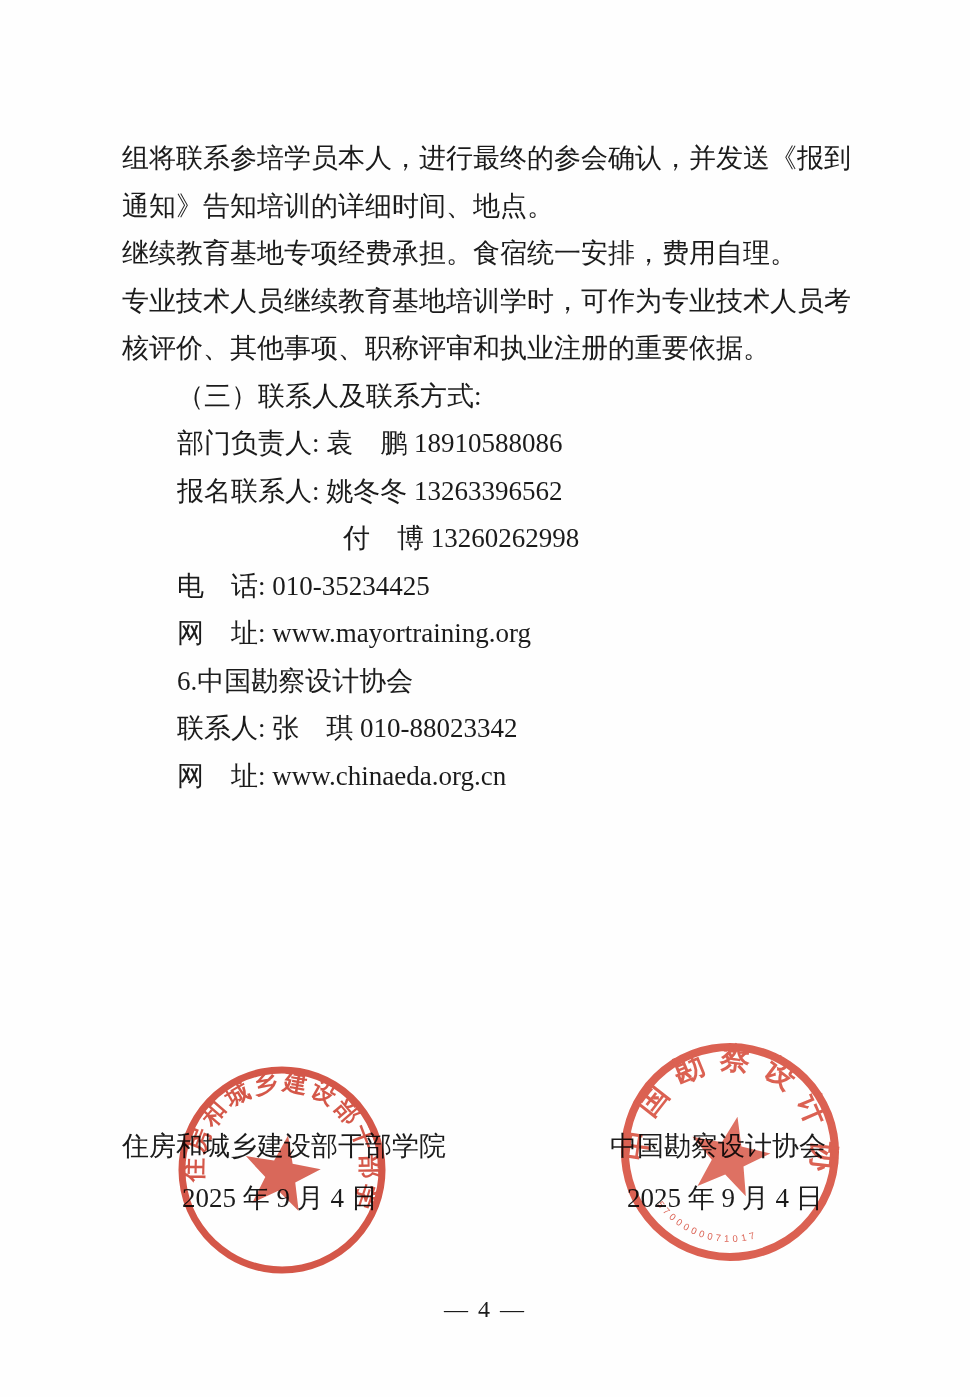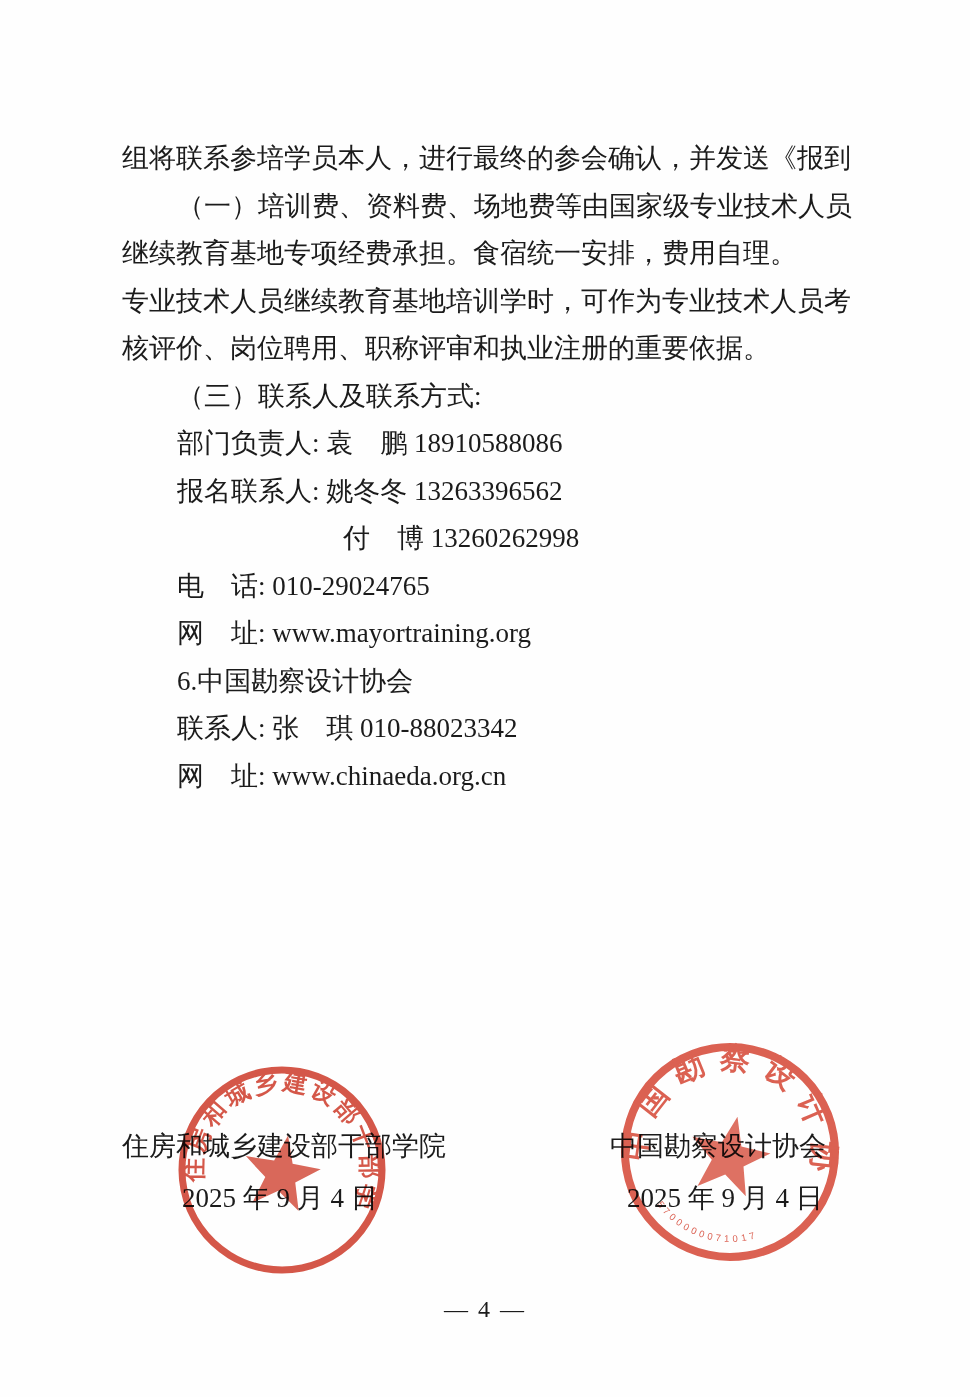--- a/index.html
+++ b/index.html
@@ -68,29 +68,29 @@
     letter-spacing:2px;
   }
 </style>
 </head>
 <body>
 
 <div class="page">
 
   <div class="text-block" id="text-block">
       <div class="ln">组将联系参培学员本人，进行最终的参会确认，并发送《报到</div>
-      <div class="ln ind">（一）培训费、资料费、场地费等由国家级专业技术人员</div>
+      <div class="ln">通知》告知培训的详细时间、地点。</div>
       <div class="ln">继续教育基地专项经费承担。食宿统一安排，费用自理。</div>
       <div class="ln">专业技术人员继续教育基地培训学时，可作为专业技术人员考</div>
-      <div class="ln">核评价、岗位聘用、职称评审和执业注册的重要依据。</div>
+      <div class="ln">核评价、其他事项、职称评审和执业注册的重要依据。</div>
       <div class="ln ind">（三）联系人及联系方式:</div>
       <div class="ln ind">部门负责人: 袁　鹏 18910588086</div>
       <div class="ln ind">报名联系人: 姚冬冬 13263396562</div>
       <div class="ln namecont">付　博 13260262998</div>
-      <div class="ln ind">电　话: 010-29024765</div>
+      <div class="ln ind">电　话: 010-35234425</div>
       <div class="ln ind">网　址: www.mayortraining.org</div>
       <div class="ln ind">6.中国勘察设计协会</div>
       <div class="ln ind">联系人: 张　琪 010-88023342</div>
       <div class="ln ind">网　址: www.chinaeda.org.cn</div>
     </div>
 
   <div class="sig sig-left-org">住房和城乡建设部干部学院</div>
   <div class="sig sig-left-date">2025 年 9 月 4 日</div>
   <div class="sig sig-right-org">中国勘察设计协会</div>
   <div class="sig sig-right-date">2025 年 9 月 4 日</div>

